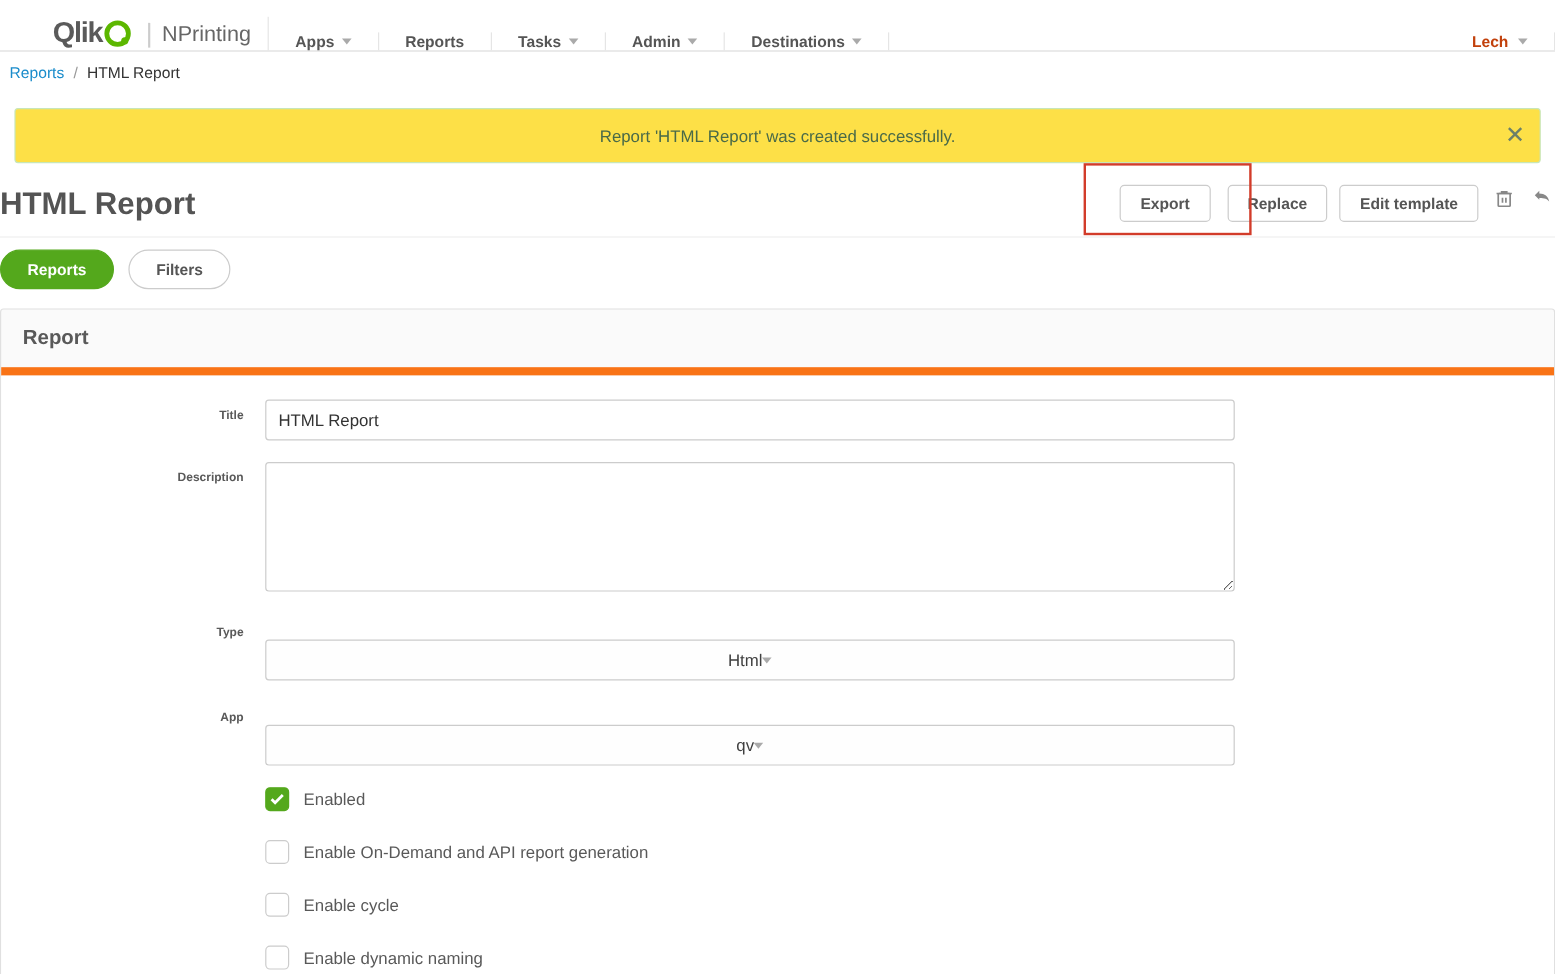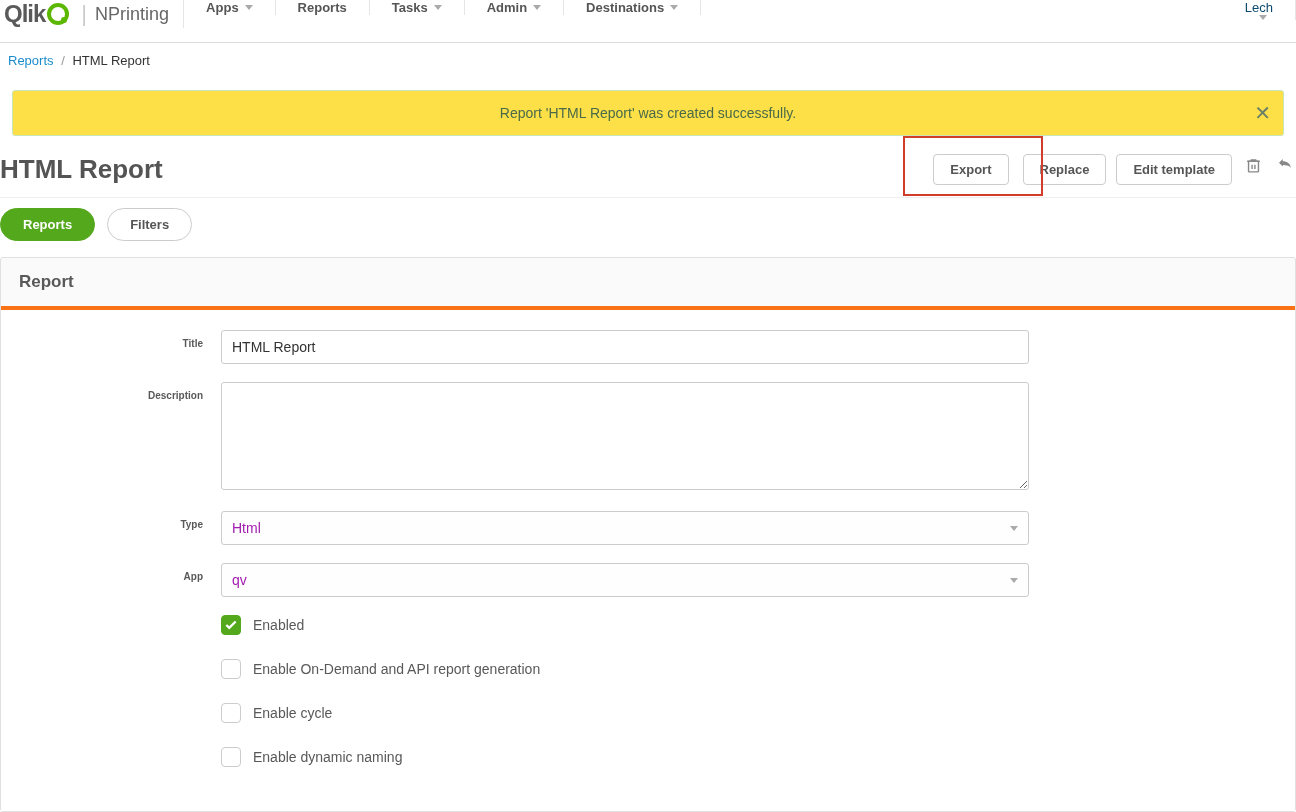--- a/index.html
+++ b/index.html
@@ -5,23 +5,24 @@
 * { box-sizing: border-box; margin: 0; padding: 0; }
 body {
   font-family: "QlikView Sans", Arial, sans-serif;
   font-size: 13px;
   color: #333;
   background: #fff;
   width: 1296px;
 }
 .topbar {
   display: flex;
-  align-items: flex-start;
+  align-items: flex-end;
   height: 43px;
   border-bottom: 1px solid #ddd;
+  padding-left: 40px;
 }
 .topbar-logo {
   display: flex;
   align-items: center;
   padding: 0 14px 0 4px;
   border-right: 1px solid #e5e5e5;
 }
 .logo-qlik {
   font-size: 24px;
   font-weight: 700;
@@ -72,25 +73,24 @@
   width: 0; height: 0;
   border-left: 4px solid transparent;
   border-right: 4px solid transparent;
   border-top: 5px solid #aaa;
 }
 .topbar-spacer { flex: 1; border-right: 1px solid #e5e5e5;}
 .user-menu {
   display: flex;
   align-items: center;
   padding: 0 22px;
-  font-weight: 400;
-  color: #0c4a6e;
+  font-weight: 700;
+  color: #c2410c;
   cursor: pointer;
   border-right: 1px solid #e5e5e5;
-  flex-direction: column;
 }
 .user-menu .caret { margin-left: 8px; }
 
 .breadcrumb {
   padding: 10px 8px;
   font-size: 13px;
   color: #333;
 }
 .breadcrumb a { color: #1a8ccb; text-decoration: none; }
 .breadcrumb .sep { color: #999; margin: 0 4px; }
@@ -189,21 +189,21 @@
   border: 1px solid #e0e0e0;
   border-radius: 3px;
   margin-bottom: 20px;
   background: #fafafa;
 }
 .panel-header {
   padding: 14px 18px;
   font-size: 17px;
   font-weight: 700;
   color: #595959;
-  border-bottom: 4px solid #f97316;
+  border-bottom: 7px solid #f97316;
 }
 .panel-body {
   padding: 20px;
   background: #fff;
 }
 .form-row {
   display: flex;
   margin-bottom: 18px;
 }
 .form-label {
@@ -222,23 +222,24 @@
   border: 1px solid #ccc;
   border-radius: 3px;
   font-size: 14px;
   font-family: inherit;
   color: #333;
 }
 textarea { resize: both; height: 108px; }
 .select-box {
   display: flex;
   align-items: center;
-  justify-content: space-between;
-  color: #a21caf;
+  justify-content: center;
+  color: #404040;
   background: #fefefe;
+  margin-top: 19px;
 }
 .select-box .caret { border-top-color: #aaa; }
 .checkbox-row {
   display: flex;
   align-items: center;
   margin-bottom: 24px;
   margin-left: 200px;
 }
 .checkbox {
   width: 20px;

